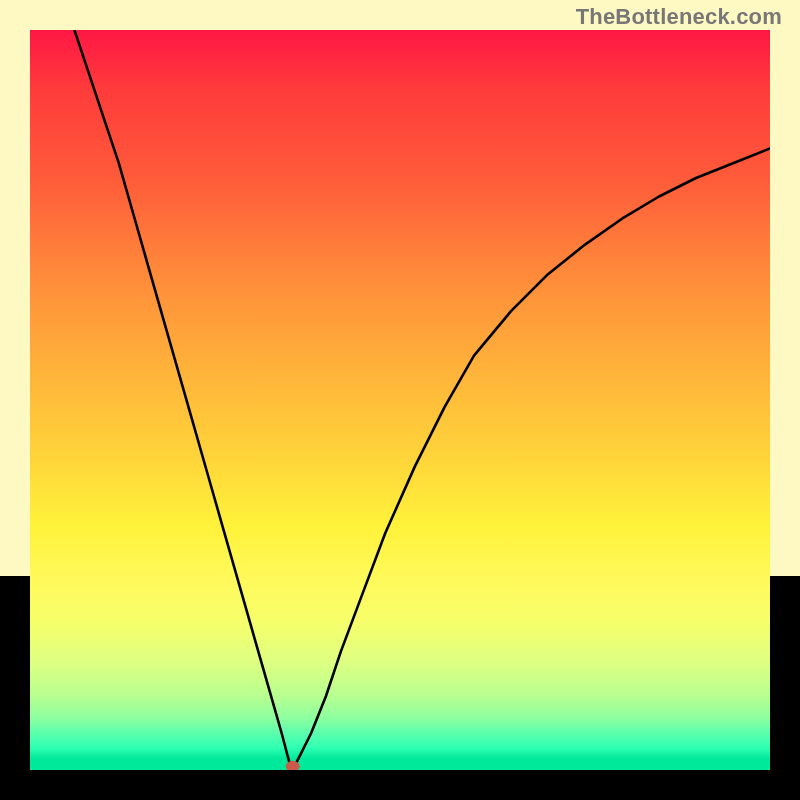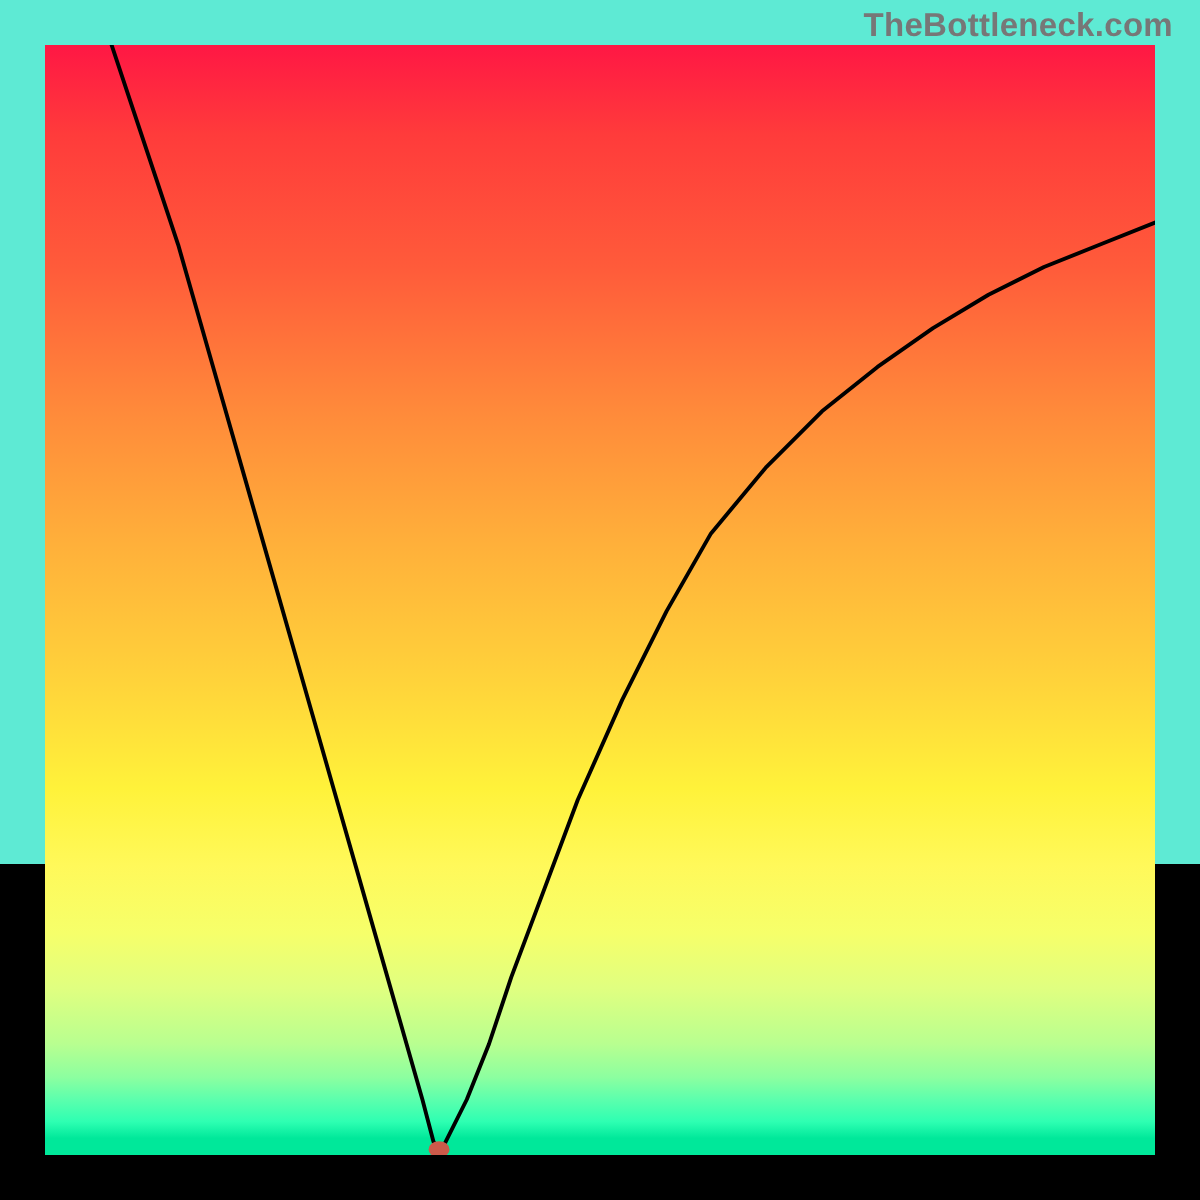--- a/index.html
+++ b/index.html
@@ -9,21 +9,21 @@
     height: 800px;
     background: #000;
     overflow: hidden;
   }
   .frame {
     position: absolute;
     top: 0;
     left: 0;
     width: 800px;
     height: 576px;
-    background: #5eead4;
+    background: #fef9c3;
   }
   .watermark {
     position: absolute;
     top: 4px;
     right: 18px;
     font-family: Arial, Helvetica, sans-serif;
     font-size: 22px;
     font-weight: 600;
     color: #777;
     letter-spacing: 0.2px;

